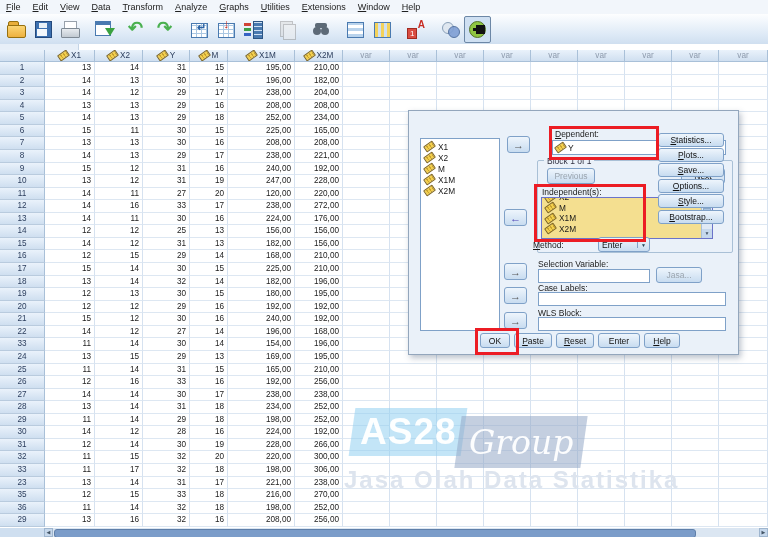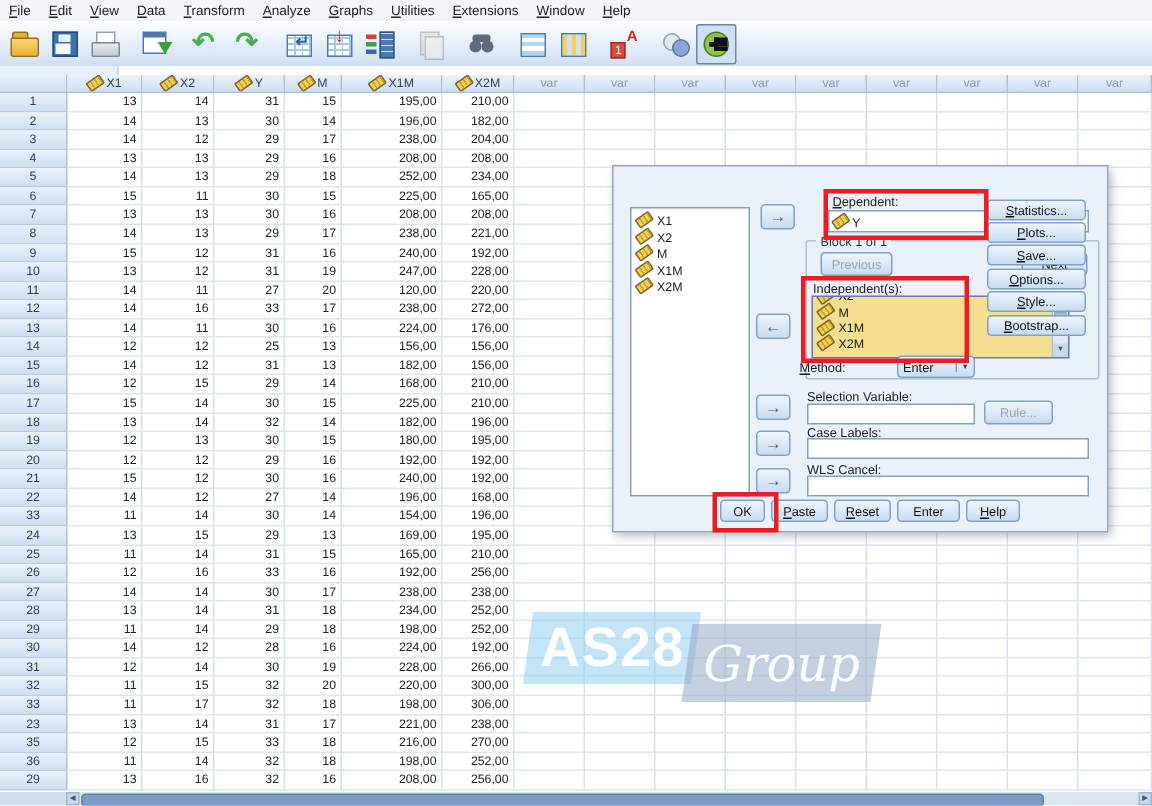--- a/index.html
+++ b/index.html
@@ -919,20 +919,21 @@
   <div class="sarrow" style="right:0">▶</div>
 </div>
 
 <div id="watermark">
   <div id="wm-as28">
       <span>AS28</span>
     </div>
   <div id="wm-group">
       <span>Group</span>
     </div>
+  <div id="wm-tagline">Jasa Olah Data Statistika</div>
 </div>
 
 <div id="dialog">
 
   <div id="src-list" class="dabs">
       <div class="vitem">
         <span class="ric"></span>
         <span>X1</span>
       </div>
       <div class="vitem">
@@ -1002,29 +1003,29 @@
   <div class="dabs dbtn dd" style="left:189px;top:126px;width:52px;height:15px;padding:0">
     <span class="ddval">Enter</span>
     <span class="ddarr">▼</span>
   </div>
 
   <div class="dabs dlabel" style="left:129px;top:148px">Selection Variable:</div>
   <div class="dabs dbtn" style="left:95px;top:152px;width:23px;height:17px">
       <span class="arrowbtn">→</span>
     </div>
   <div class="dabs dfield" style="left:129px;top:158px;width:112px;height:14px"></div>
-  <div class="dabs dbtn dis" style="left:247px;top:156px;width:46px;height:16px">Rule...</div>
+  <div class="dabs dbtn dis" style="left:247px;top:156px;width:46px;height:16px">Jasa...</div>
 
   <div class="dabs dlabel" style="left:129px;top:172px">Case Labels:</div>
   <div class="dabs dbtn" style="left:95px;top:176px;width:23px;height:17px">
       <span class="arrowbtn">→</span>
     </div>
   <div class="dabs dfield" style="left:129px;top:181px;width:188px;height:14px"></div>
 
-  <div class="dabs dlabel" style="left:129px;top:197px">WLS Cancel:</div>
+  <div class="dabs dlabel" style="left:129px;top:197px">WLS Block:</div>
   <div class="dabs dbtn" style="left:95px;top:201px;width:23px;height:17px">
       <span class="arrowbtn">→</span>
     </div>
   <div class="dabs dfield" style="left:129px;top:206px;width:188px;height:14px"></div>
 
   <div id="side-buttons">
       <div class="dbtn dabs" style="left: 249px; top: 22px; width: 66px; height: 14px;"><span class="u">S</span>tatistics...</div>
       <div class="dbtn dabs" style="left: 249px; top: 37px; width: 66px; height: 14px;"><span class="u">P</span>lots...</div>
       <div class="dbtn dabs" style="left: 249px; top: 52px; width: 66px; height: 14px;"><span class="u">S</span>ave...</div>
       <div class="dbtn dabs" style="left: 249px; top: 68px; width: 66px; height: 14px;"><span class="u">O</span>ptions...</div>

